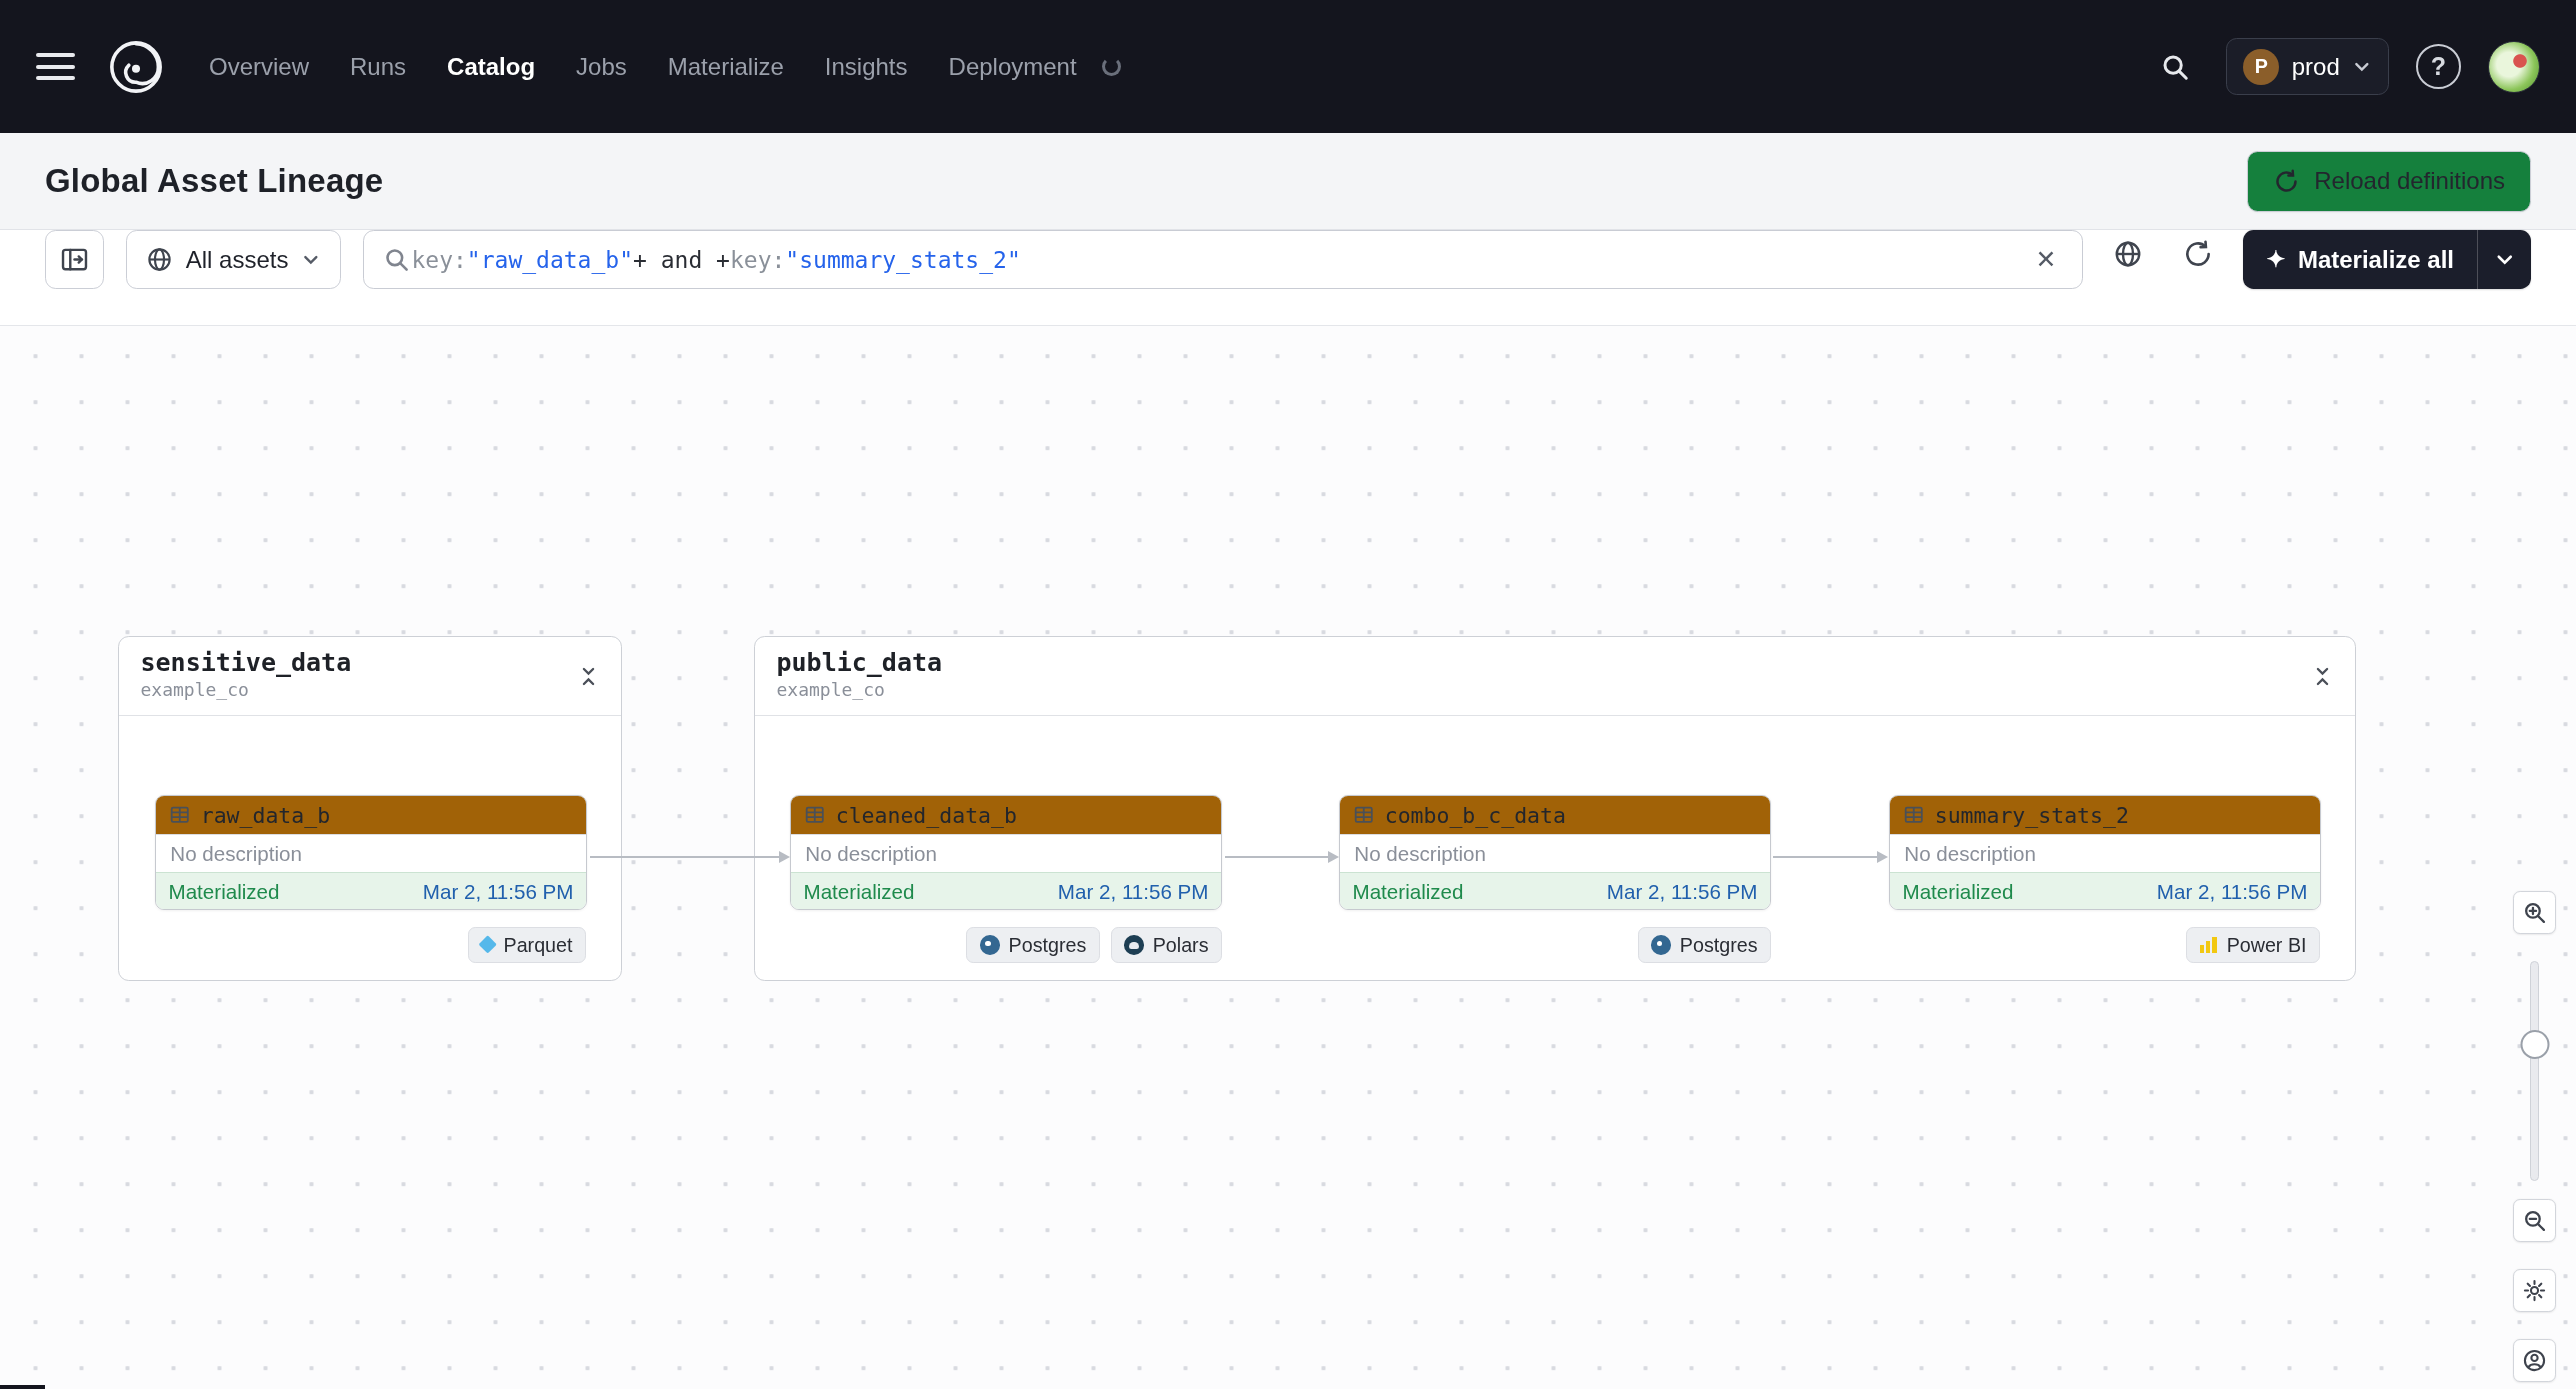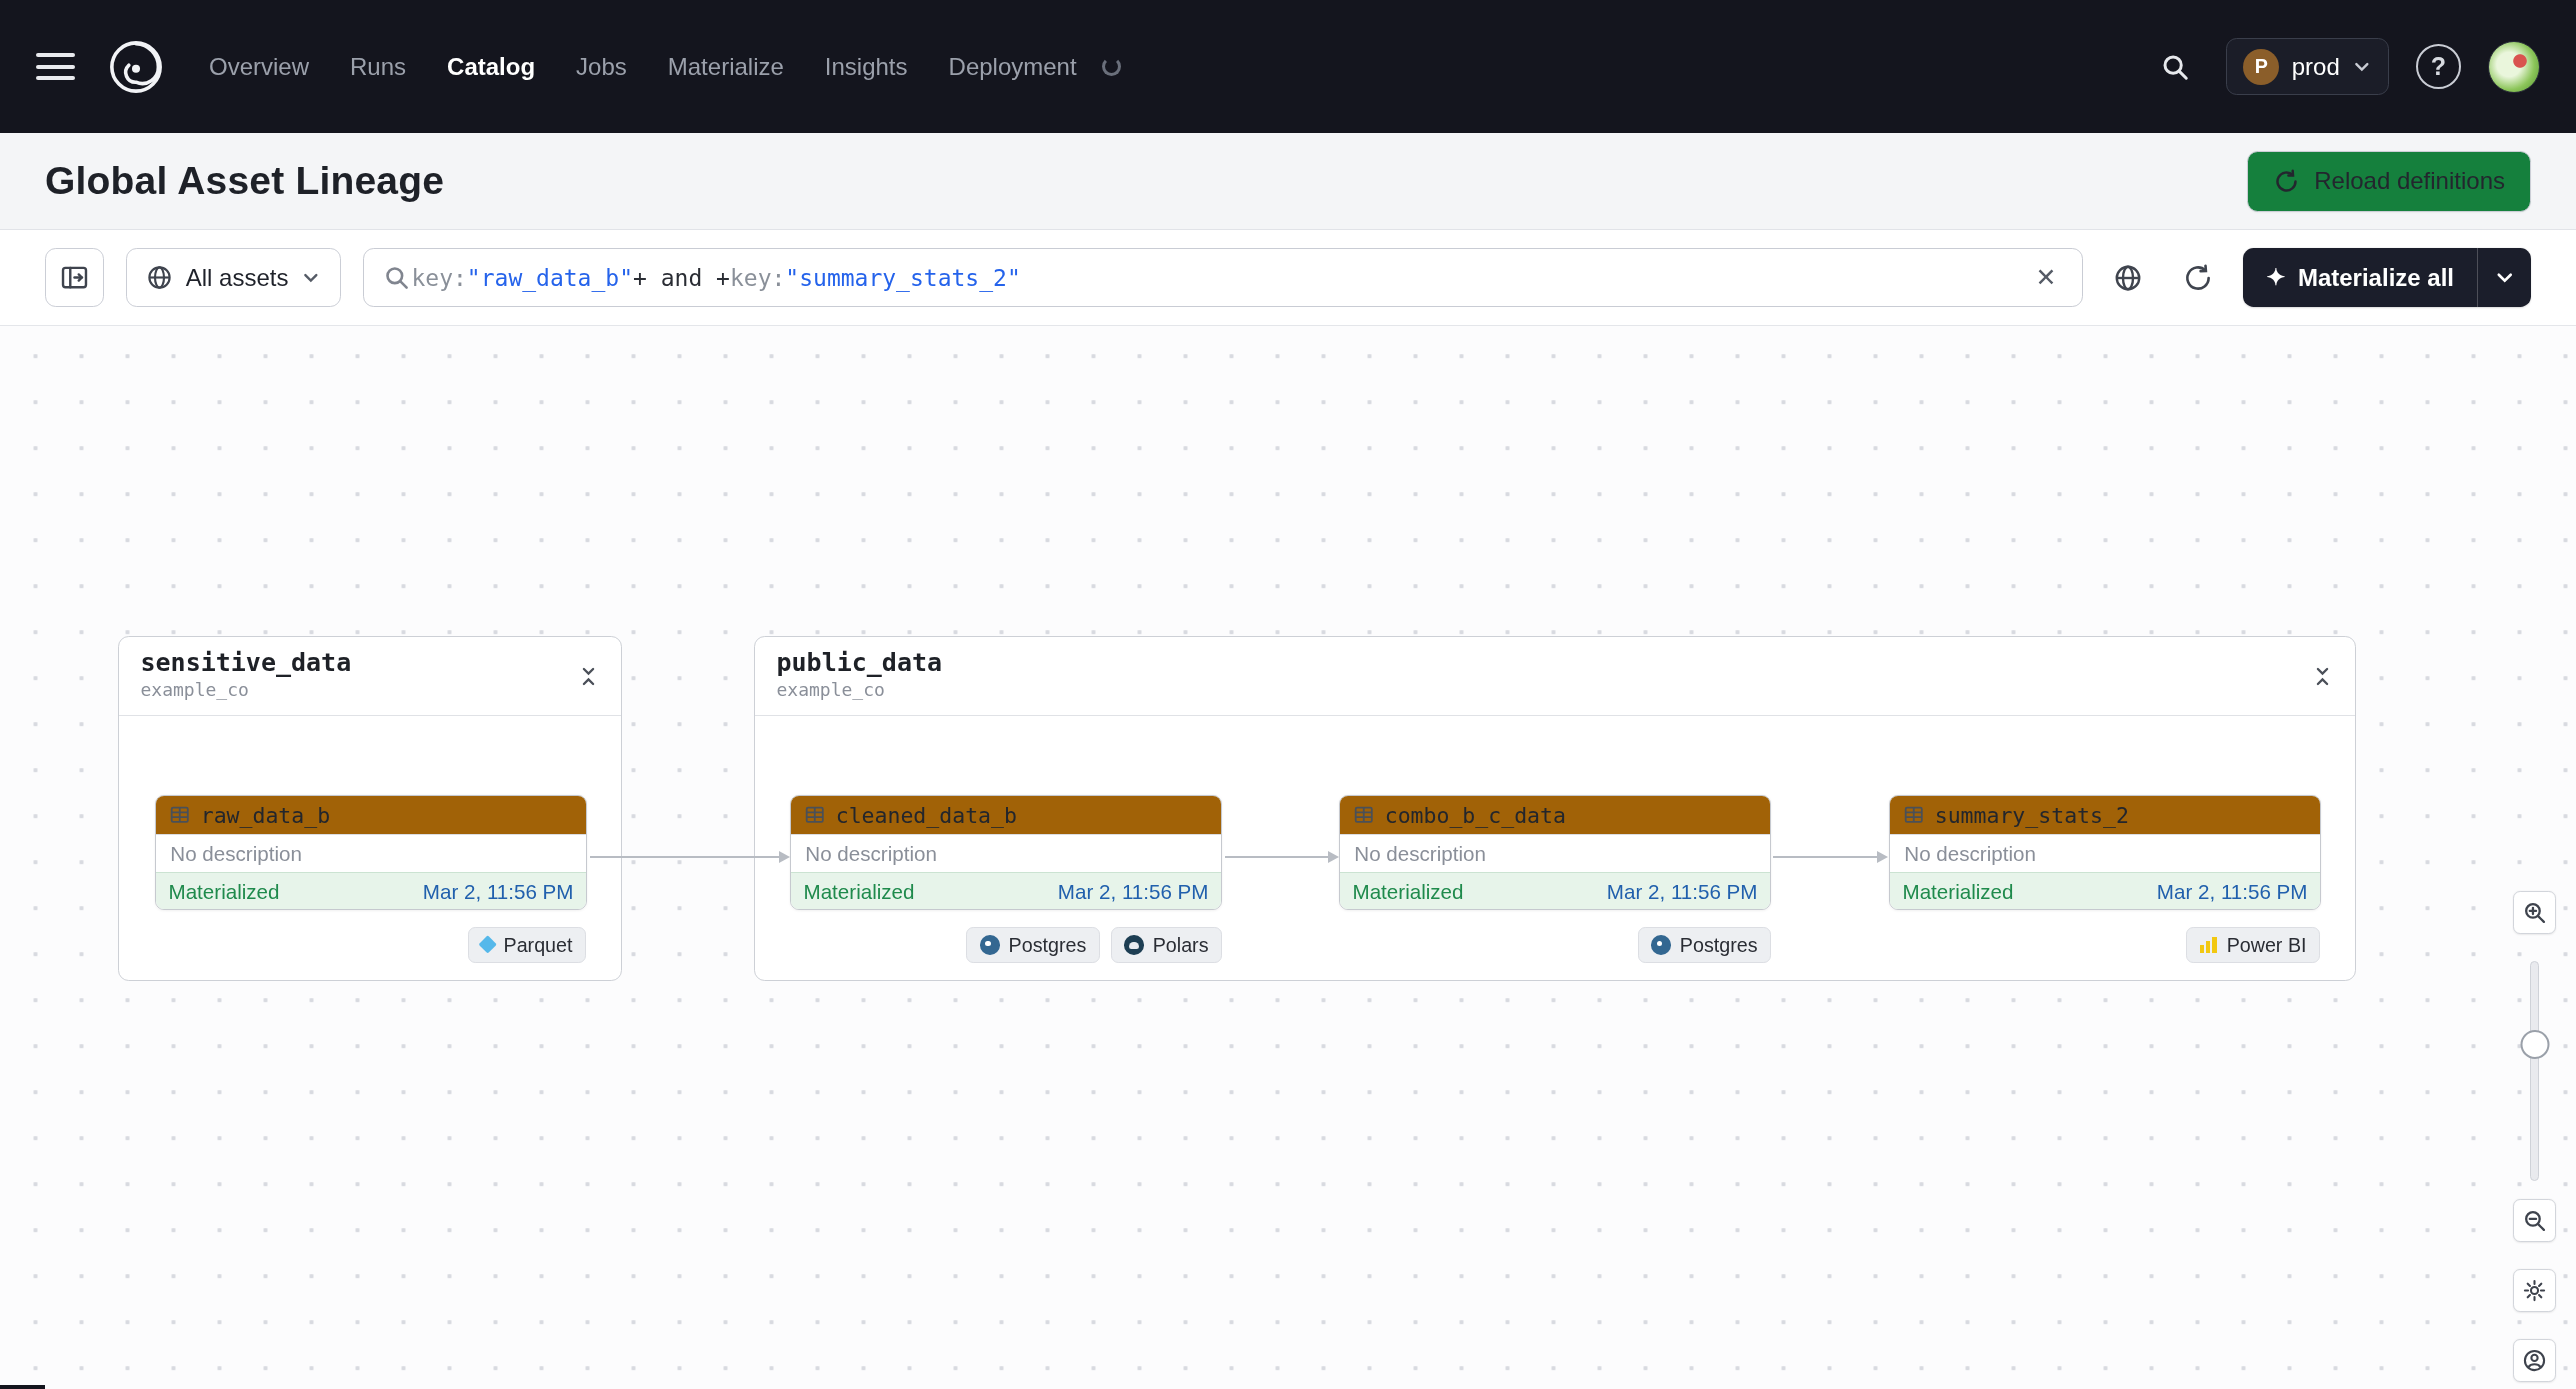--- a/index.html
+++ b/index.html
@@ -23,25 +23,25 @@
   .env-name { color:#FFFFFF; font-size:24px; }
   .help-circle { width:45px; height:45px; border:2.7px solid #C9CCD4; border-radius:50%; color:#D7DAE0; font-size:25px; font-weight:700; display:flex; align-items:center; justify-content:center; cursor:pointer; }
   .user-avatar { width:52px; height:52px; border-radius:50%; cursor:pointer;
     background:
       radial-gradient(circle at 62% 38%, #D9534F 0 6.3px, transparent 7.2px),
       radial-gradient(circle at 40% 45%, #EAF6DC 0 30%, #8CC55A 62%, #4C8C2B 100%);
     border:1.8px solid #2A2D39; }
 
   
   .page-header { height:97px; background:#F4F5F7; border-bottom:0.9px solid #E1E3E8; display:flex; align-items:center; padding:0 45px; }
-  .page-title { font-size:39px; font-weight:700; color:#1E2128; letter-spacing:0.2px; }
+  .page-title { font-size:33px; font-weight:700; color:#1E2128; letter-spacing:0.2px; }
   .reload-btn { margin-left:auto; height:61px; display:flex; align-items:center; gap:14.3px; background:#15803d; border:0.9px solid #CBCED6; border-radius:10.7px; padding:0 25px; font-size:24px; color:#23262E; cursor:pointer; box-shadow:0 0.9px 1.8px rgba(0,0,0,.04); }
 
   
-  .toolbar { height:96px; background:#fff; border-bottom:0.9px solid #E4E6EA; display:flex; align-items:center; padding:0 45px; gap:21.5px; }
+  .toolbar { height:96px; background:#fff; border-bottom:0.9px solid #E4E6EA; display:flex; padding:0 45px; gap:21.5px; }
   .sq-btn { width:59px; height:59px; border:0.9px solid #CBCED6; border-radius:10.7px; background:#fff; display:flex; align-items:center; justify-content:center; color:#3F444E; cursor:pointer; flex:0 0 auto; }
   .filter-dd { height:59px; border:0.9px solid #CBCED6; border-radius:10.7px; background:#fff; display:flex; align-items:center; gap:12.5px; padding:0 19.7px; cursor:pointer; flex:0 0 auto; }
   .filter-label { font-size:24px; color:#1F222A; }
   .searchbox { flex:1; height:59px; border:0.9px solid #C9CCD4; border-radius:10.7px; background:#fff; display:flex; align-items:center; gap:1px; padding:0 19.7px; }
   .query { font-size:23px; display:flex; white-space:pre; flex:1; letter-spacing:0; }
   .tok-key { color:#8A9099; }
   .tok-str { color:#2563EB; }
   .tok-op  { color:#2A2D34; }
   .clear-x { font-size:25px; color:#555B66; cursor:pointer; padding:0 5.4px; }
   .icon-btn { width:48px; height:48px; display:flex; align-items:center; justify-content:center; color:#3F444E; cursor:pointer; flex:0 0 auto; }

